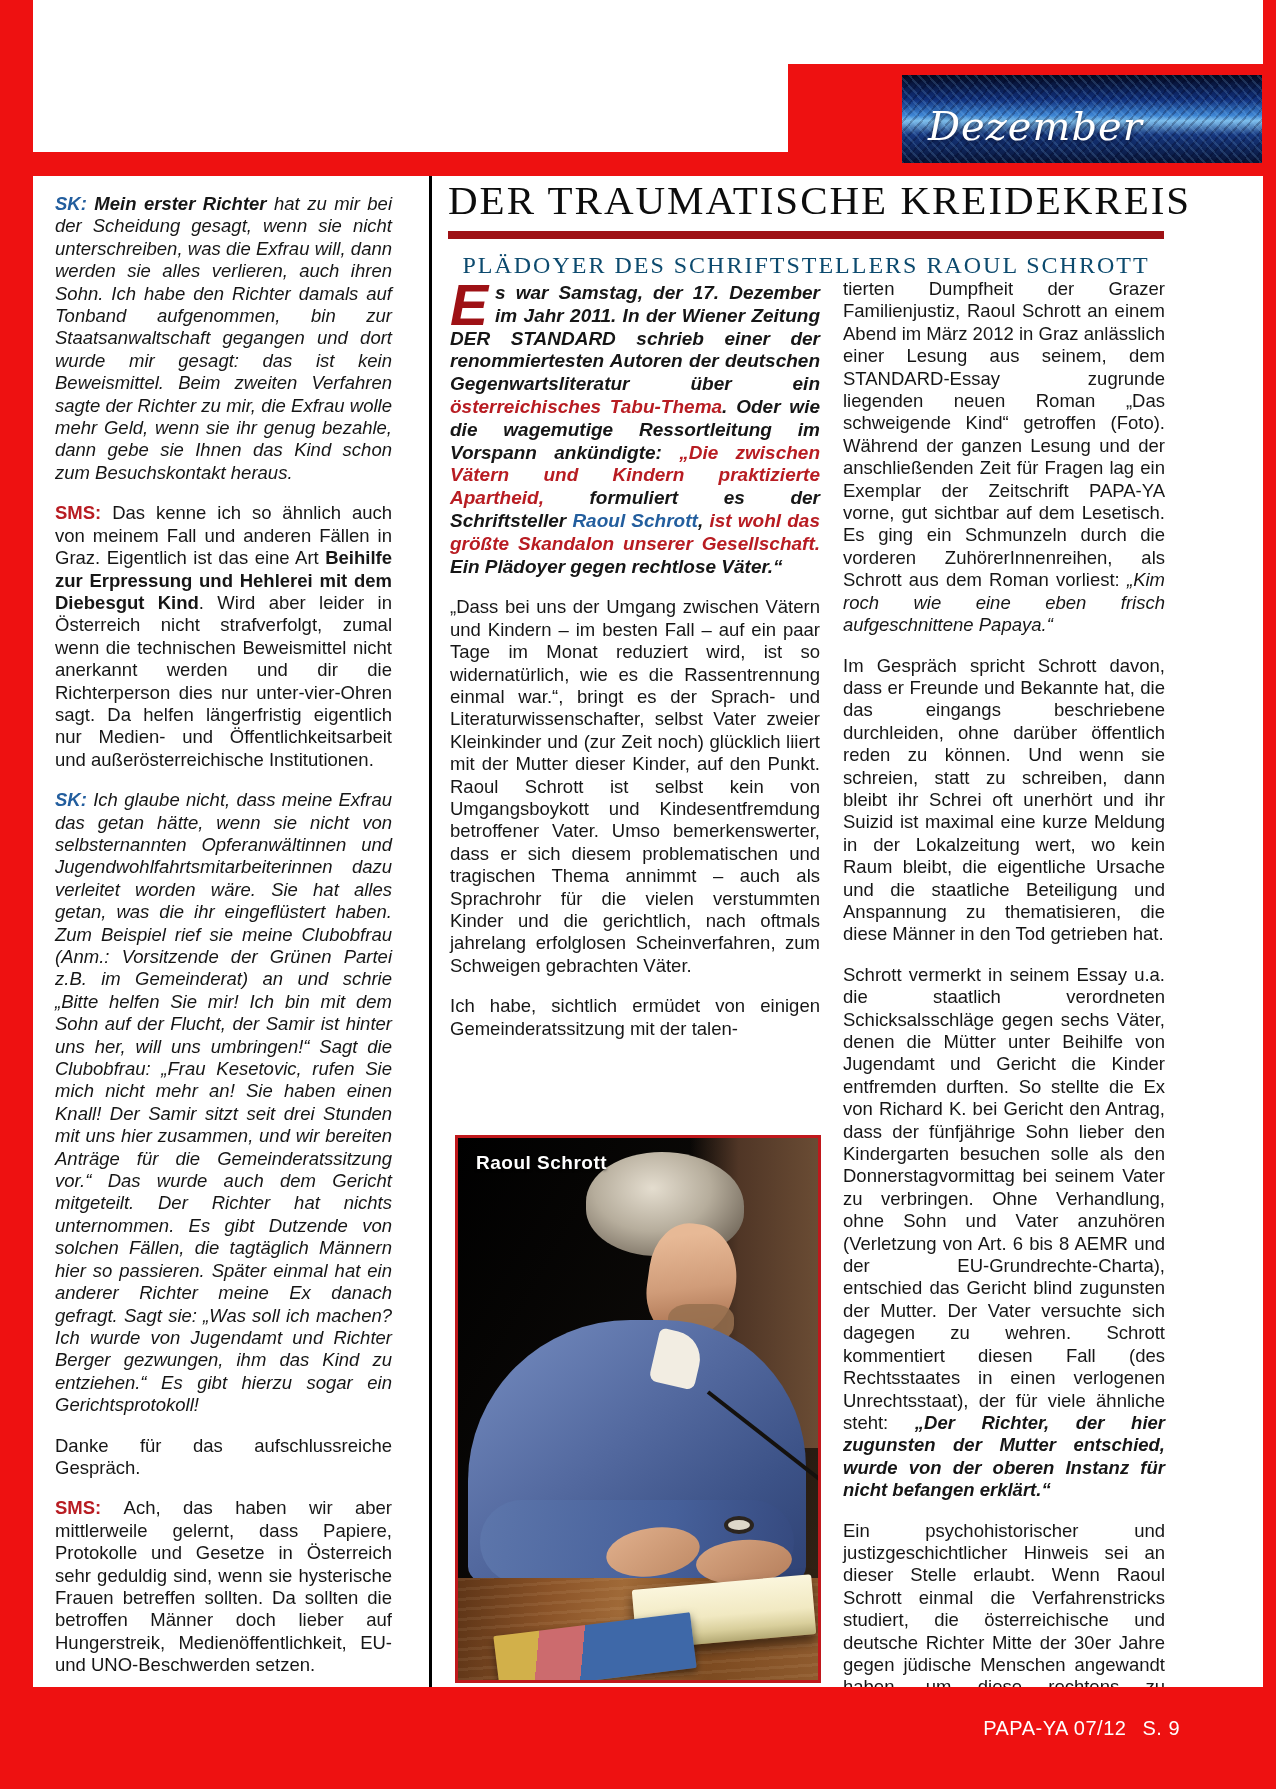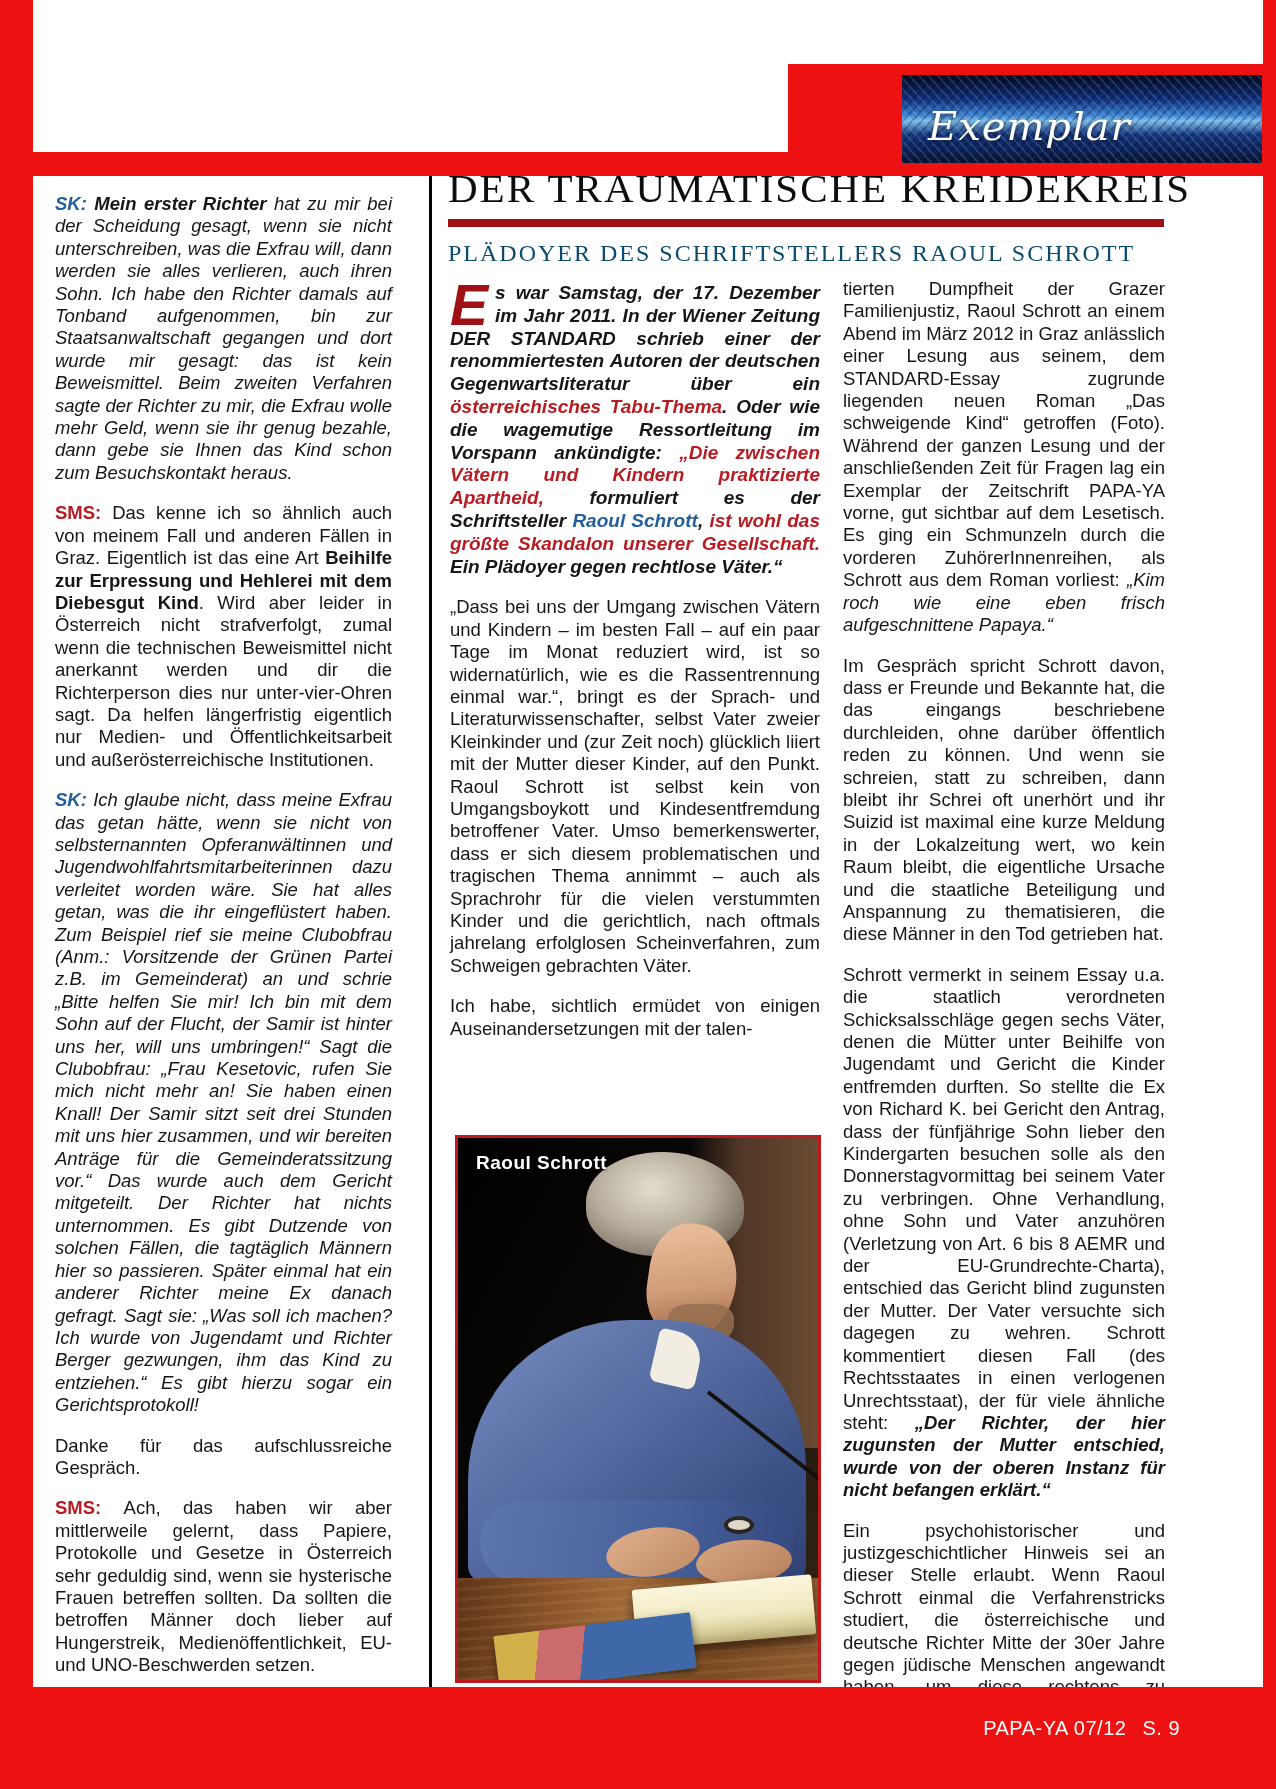--- a/index.html
+++ b/index.html
@@ -50,21 +50,21 @@
   .i  { font-style:italic; }
   .bi { font-weight:bold; font-style:italic;margin-top:44px; }
 
   
   .col-left { position:absolute; left:55px; top:193px; width:337px; }
   .signature { text-align:right; margin-top:24px; padding-right:6px; }
   .sig-name  { color:var(--darkred,#b81c22); font-weight:bold; font-size:18.5px; line-height:23px; }
   .sig-email { color:var(--darkred,#b81c22); font-weight:bold; font-style:italic; font-size:18.5px; line-height:23px; }
 
   
-  .article-head { position:absolute; left:448px; top:164px; width:716px; }
+  .article-head { position:absolute; left:448px; top:176px; width:716px; text-align:center; }
   .headline {
     font-family:"Liberation Serif","DejaVu Serif",serif;
     font-size:41px; letter-spacing:2px; color:#0d0d0d; white-space:nowrap;
   }
   .head-rule { height:8px; background:var(--darkred2,#9e1115); margin-top:7px; }
   .subtitle {
     font-family:"Liberation Serif","DejaVu Serif",serif;
     font-size:24px; letter-spacing:2px; color:#0c4a6e; margin-top:13px; white-space:nowrap;
   }
 
@@ -118,21 +118,21 @@
 <body>
 
 <div class="page">
 
   <div class="frame-left"></div>
   <div class="frame-right"></div>
   <div class="top-block"></div>
   <div class="top-rule"></div>
 
   <div class="interview-band">
-    <span class="interview-label">Exemplar</span>
+    <span class="interview-label">Dezember</span>
   </div>
 
   <div class="divider"></div>
 
   <div class="col-left">
     <p class="body it"><span class="lb">SK: </span><span class="b">Mein erster Richter</span><span> hat zu mir bei der Scheidung gesagt, wenn sie nicht unterschreiben, was die Exfrau will, dann werden sie alles verlieren, auch ihren Sohn. Ich habe den Richter damals auf Tonband aufgenommen, bin zur Staatsanwaltschaft gegangen und dort wurde mir gesagt: das ist kein Beweismittel. Beim zweiten Verfahren sagte der Richter zu mir, die Exfrau wolle mehr Geld, wenn sie ihr genug bezahle, dann gebe sie Ihnen das Kind schon zum Besuchskontakt heraus.</span></p>
     <p class="body"><span class="lr">SMS: </span><span>Das kenne ich so ähnlich auch von meinem Fall und anderen Fällen in Graz. Eigentlich ist das eine Art </span><span class="b">Beihilfe zur Erpressung und Hehlerei mit dem Diebesgut Kind</span><span>. Wird aber leider in Österreich nicht strafverfolgt, zumal wenn die technischen Beweismittel nicht anerkannt werden und dir die Richterperson dies nur unter-vier-Ohren sagt. Da helfen längerfristig eigentlich nur Medien- und Öffentlichkeitsarbeit und außerösterreichische Institutionen.</span></p>
     <p class="body it"><span class="lb">SK: </span><span>Ich glaube nicht, dass meine Exfrau das getan hätte, wenn sie nicht von selbsternannten Opferanwältinnen und Jugendwohlfahrtsmitarbeiterinnen dazu verleitet worden wäre. Sie hat alles getan, was die ihr eingeflüstert haben. Zum Beispiel rief sie meine Clubobfrau (Anm.: Vorsitzende der Grünen Partei z.B. im Gemeinderat) an und schrie „Bitte helfen Sie mir! Ich bin mit dem Sohn auf der Flucht, der Samir ist hinter uns her, will uns umbringen!“ Sagt die Clubobfrau: „Frau Kesetovic, rufen Sie mich nicht mehr an! Sie haben einen Knall! Der Samir sitzt seit drei Stunden mit uns hier zusammen, und wir bereiten Anträge für die Gemeinderatssitzung vor.“ Das wurde auch dem Gericht mitgeteilt. Der Richter hat nichts unternommen. Es gibt Dutzende von solchen Fällen, die tagtäglich Männern hier so passieren. Später einmal hat ein anderer Richter meine Ex danach gefragt. Sagt sie: „Was soll ich machen? Ich wurde von Jugendamt und Richter Berger gezwungen, ihm das Kind zu entziehen.“ Es gibt hierzu sogar ein Gerichtsprotokoll!</span></p>
     <p class="body"><span>Danke für das aufschlussreiche Gespräch.</span></p>
     <p class="body"><span class="lr">SMS: </span><span>Ach, das haben wir aber mittlerweile gelernt, dass Papiere, Protokolle und Gesetze in Österreich sehr geduldig sind, wenn sie hysterische Frauen betreffen sollten. Da sollten die betroffen Männer doch lieber auf Hungerstreik, Medienöffentlichkeit, EU- und UNO-Beschwerden setzen.</span></p>
@@ -144,21 +144,21 @@
 
   <div class="article-head">
     <div class="headline">DER TRAUMATISCHE KREIDEKREIS</div>
     <div class="head-rule"></div>
     <div class="subtitle">PLÄDOYER DES SCHRIFTSTELLERS RAOUL SCHROTT</div>
   </div>
 
   <div class="col-mid">
     <p class="body intro"><span class="dropcap">E</span><span><span>s war Samstag, der 17. Dezember im Jahr 2011. In der Wiener Zeitung DER STANDARD schrieb einer der renommiertesten Autoren der deutschen Gegenwartsliteratur über ein </span><span class="r">österreichisches Tabu-Thema</span><span>. Oder wie die wagemutige Ressortleitung im Vorspann ankündigte: </span><span class="r">„Die zwischen Vätern und Kindern praktizierte Apartheid,</span><span> formuliert es der Schriftsteller </span><span class="bl">Raoul Schrott</span><span>, </span><span class="r">ist wohl das größte Skandalon unserer Gesellschaft.</span><span> Ein Plädoyer gegen rechtlose Väter.“</span></span></p>
     <p class="body"><span>„Dass bei uns der Umgang zwischen Vätern und Kindern – im besten Fall – auf ein paar Tage im Monat reduziert wird, ist so widernatürlich, wie es die Rassentrennung einmal war.“, bringt es der Sprach- und Literaturwissenschafter, selbst Vater zweier Kleinkinder und (zur Zeit noch) glücklich liiert mit der Mutter dieser Kinder, auf den Punkt. Raoul Schrott ist selbst kein von Umgangsboykott und Kindesentfremdung betroffener Vater. Umso bemerkenswerter, dass er sich diesem problematischen und tragischen Thema annimmt – auch als Sprachrohr für die vielen verstummten Kinder und die gerichtlich, nach oftmals jahrelang erfolglosen Scheinverfahren, zum Schweigen gebrachten Väter.</span></p>
-    <p class="body"><span>Ich habe, sichtlich ermüdet von einigen Auseinandersetzungen mit der talen-</span></p>
+    <p class="body"><span>Ich habe, sichtlich ermüdet von einigen Gemeinderatssitzung mit der talen-</span></p>
   </div>
 
   <div class="photo">
     <div class="ph-bg"></div>
     <div class="ph-wall"></div>
     <div class="ph-hair"></div>
     <div class="ph-face"></div>
     <div class="ph-beard"></div>
     <div class="ph-body"></div>
     <div class="ph-collar"></div>

